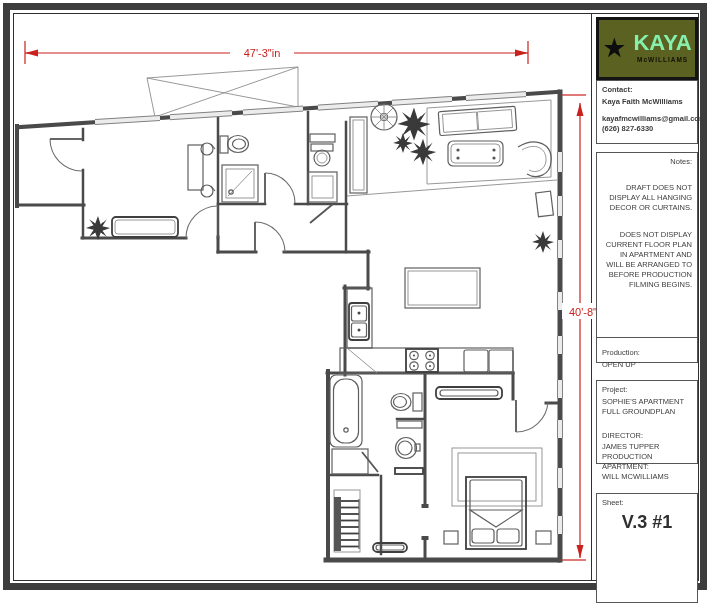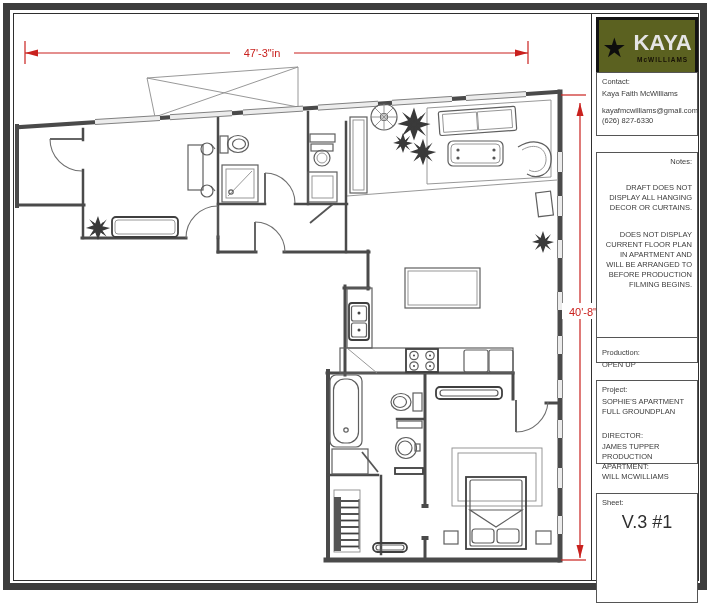--- a/index.html
+++ b/index.html
@@ -29,28 +29,28 @@
 
   
   .tb{position:absolute;left:596px;width:102px;background:#fff;border:1px solid #555;
       box-sizing:border-box;padding:4px 5px;font-size:7.5px;color:#3c3c3c;line-height:1.35;}
   .tb .h{margin:0 0 2px 0;}
   .tb p{margin:16px 0 7px 0;}
   #logo-box{top:17px;height:63px;background:#5b6120;border:3px solid #141414;
             display:flex;align-items:center;justify-content:center;gap:7px;padding:0;}
   #logo-box .star{font-size:27px;color:#0d0d0d;line-height:1;}
   #logo-box .brandcol{display:flex;flex-direction:column;align-items:center;}
-  #logo-box .brand{font-size:22px;font-weight:900;color:#e5e5e5;letter-spacing:0px;line-height:1;}
+  #logo-box .brand{font-size:22px;font-weight:900;color:#86efac;letter-spacing:0px;line-height:1;}
   #logo-box .subbrand{font-size:6.5px;font-weight:bold;color:#161006;letter-spacing:1px;margin-top:2px;}
-  #contact-box{top:72px;height:64px;}
+  #contact-box{top:80px;height:64px;font-weight:bold;}
   #notes-box{top:152px;height:195px;text-align:right;}
   #production-box{top:337px;height:26px;padding-top:10px;}
   #project-box{top:380px;height:84px;}
   #sheet-box{top:493px;height:110px;}
-  #sheet-box .sheetval{font-size:18px;color:#2f2f2f;text-align:center;}
+  #sheet-box .sheetval{font-size:18px;color:#2f2f2f;text-align:center;font-weight:bold;}
   .gapline{height:7px;}
 </style>
 </head>
 <body>
 
 <div id="sheet">
   <div class="outer-border"></div>
   <div class="inner-frame"></div>
   <div class="tb-divider"></div>
 

